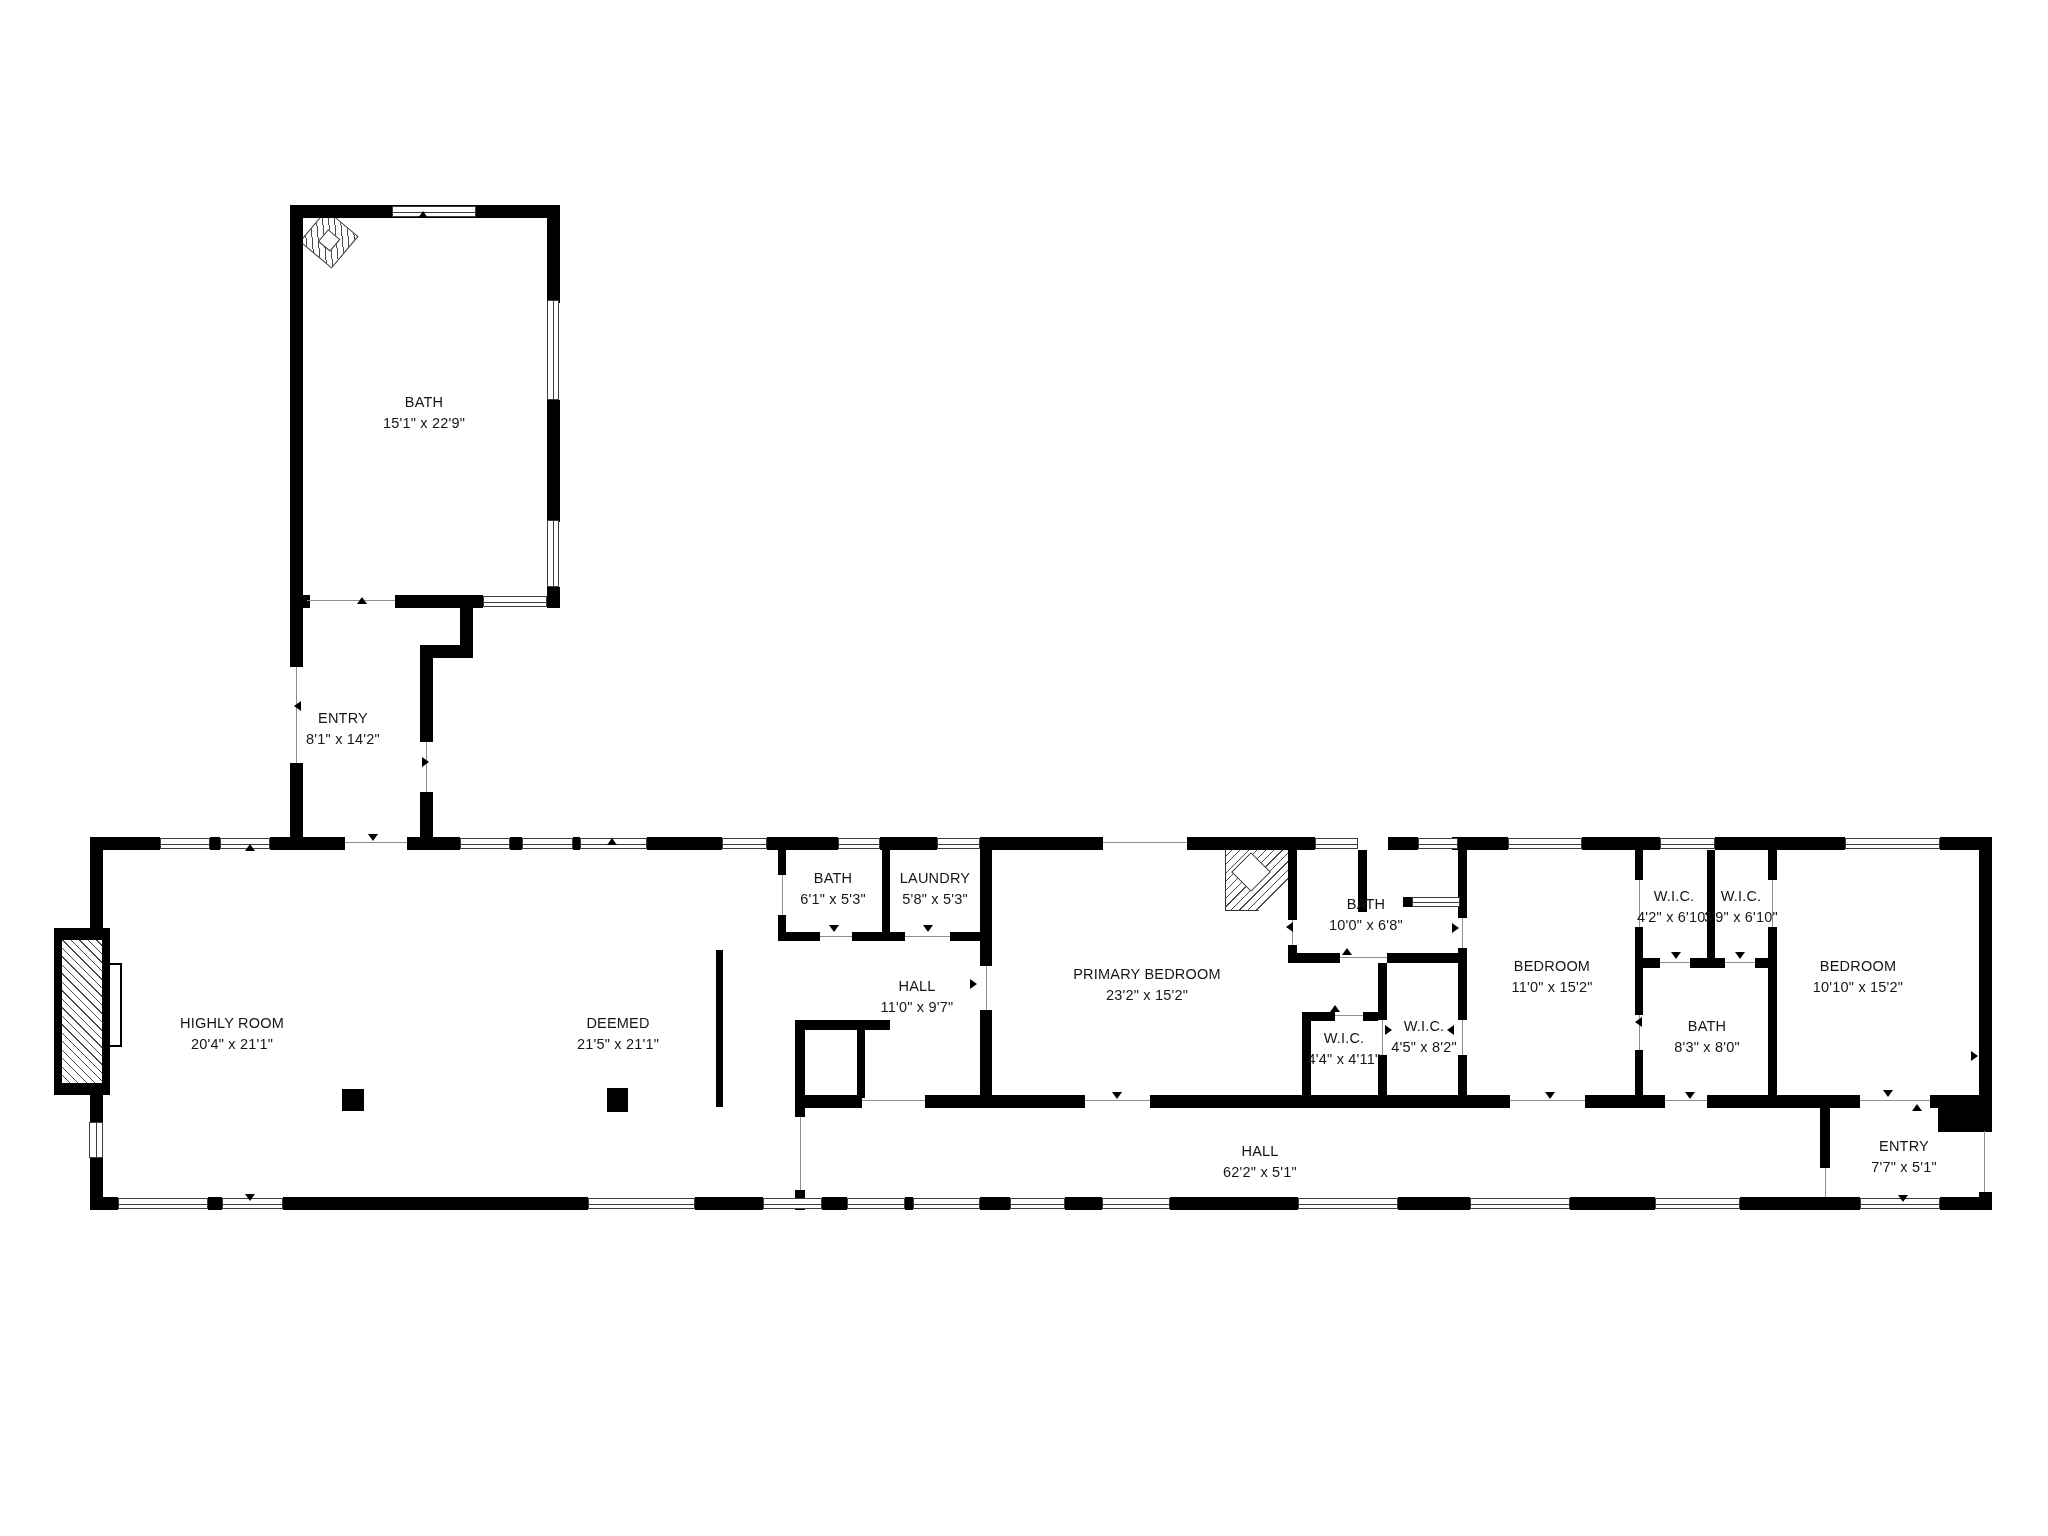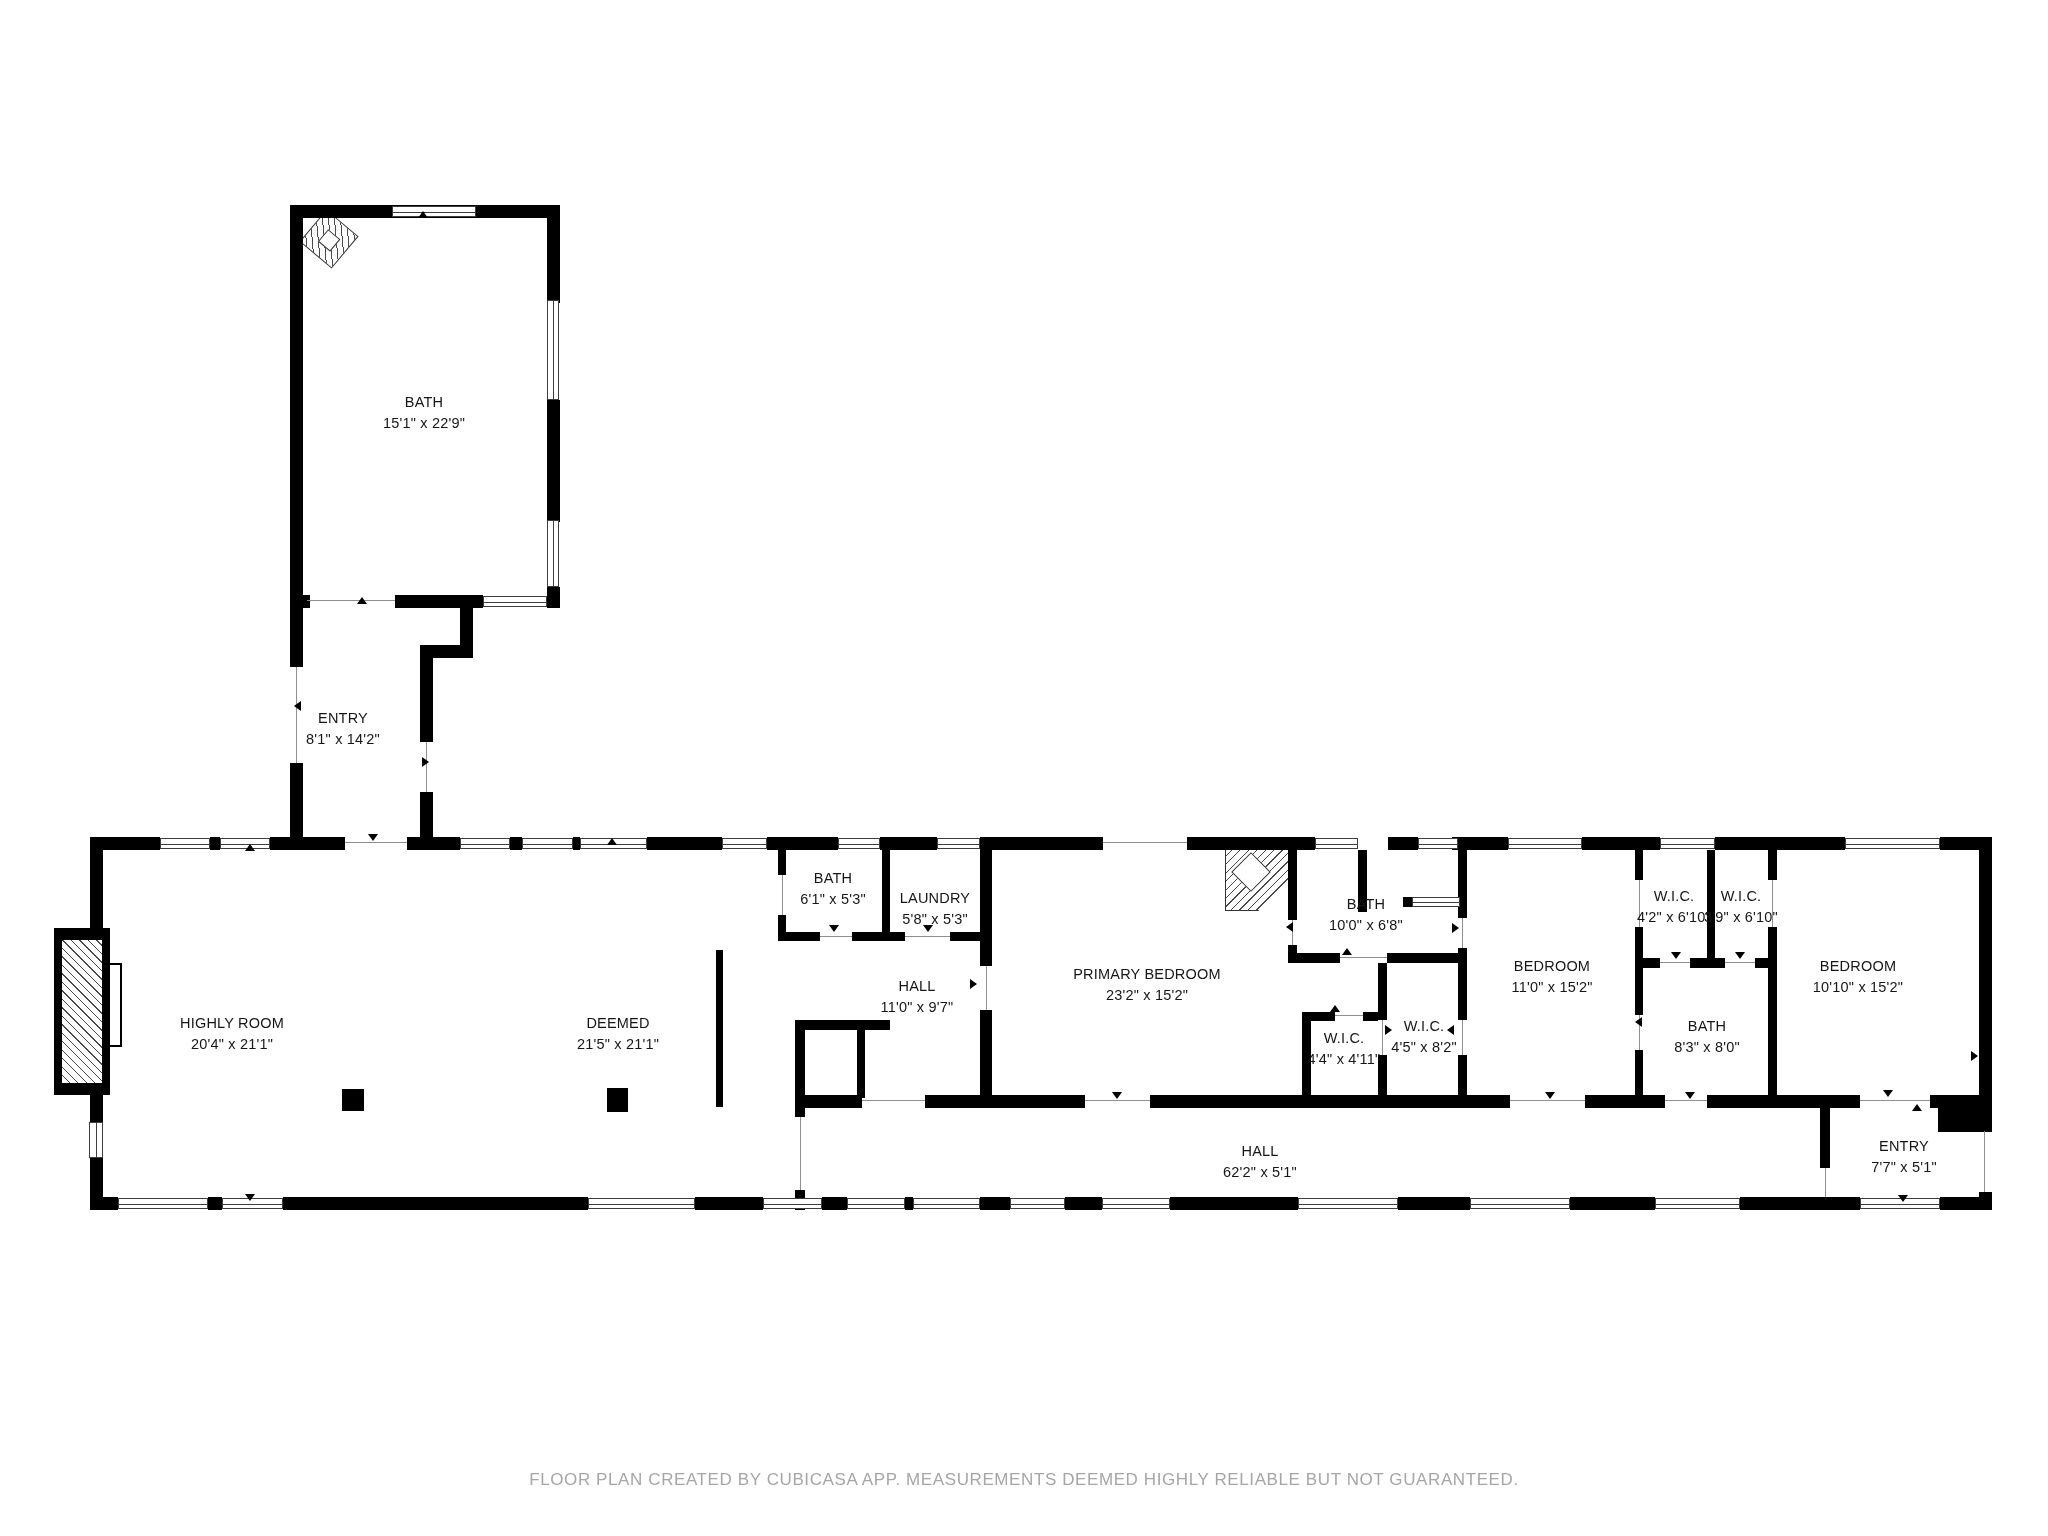--- a/index.html
+++ b/index.html
@@ -34,21 +34,20 @@
 </head>
 <body>
 
 <div id="plan">
   <div id="stove" class="hatch45">
       <div class="core"></div>
     </div>
   <div id="shower" class="hatch135"></div>
   <div id="shower-core"></div>
   <div id="fp-core"></div>
-  <div id="footer">FLOOR PLAN CREATED BY CUBICASA APP. MEASUREMENTS DEEMED HIGHLY RELIABLE BUT NOT GUARANTEED.</div>
 <div class="wall" style="left: 290px; top: 205px; width: 270px; height: 13px;"></div>
     <div class="wall" style="left: 290px; top: 205px; width: 13px; height: 462px;"></div>
     <div class="wall" style="left: 290px; top: 763px; width: 13px; height: 82px;"></div>
     <div class="wall" style="left: 547px; top: 205px; width: 13px; height: 98px;"></div>
     <div class="wall" style="left: 547px; top: 400px; width: 13px; height: 122px;"></div>
     <div class="wall" style="left: 547px; top: 587px; width: 13px; height: 21px;"></div>
     <div class="wall" style="left: 432px; top: 205px; width: 4px; height: 13px;"></div>
     <div class="wall" style="left: 290px; top: 595px; width: 20px; height: 13px;"></div>
     <div class="wall" style="left: 395px; top: 595px; width: 88px; height: 13px;"></div>
     <div class="wall" style="left: 547px; top: 595px; width: 13px; height: 13px;"></div>
@@ -237,21 +236,21 @@
       <div>20'4" x 21'1"</div>
     </div>
     <div class="room-label" style="left: 618px; top: 1013px;">
       <div>DEEMED</div>
       <div>21'5" x 21'1"</div>
     </div>
     <div class="room-label" style="left: 833px; top: 868px;">
       <div>BATH</div>
       <div>6'1" x 5'3"</div>
     </div>
-    <div class="room-label" style="left: 935px; top: 868px; margin-top: 20px;">
+    <div class="room-label" style="left: 935px; top: 868px;">
       <div>LAUNDRY</div>
       <div>5'8" x 5'3"</div>
     </div>
     <div class="room-label" style="left: 917px; top: 976px;">
       <div>HALL</div>
       <div>11'0" x 9'7"</div>
     </div>
     <div class="room-label" style="left: 1147px; top: 964px;">
       <div>PRIMARY BEDROOM</div>
       <div>23'2" x 15'2"</div>

